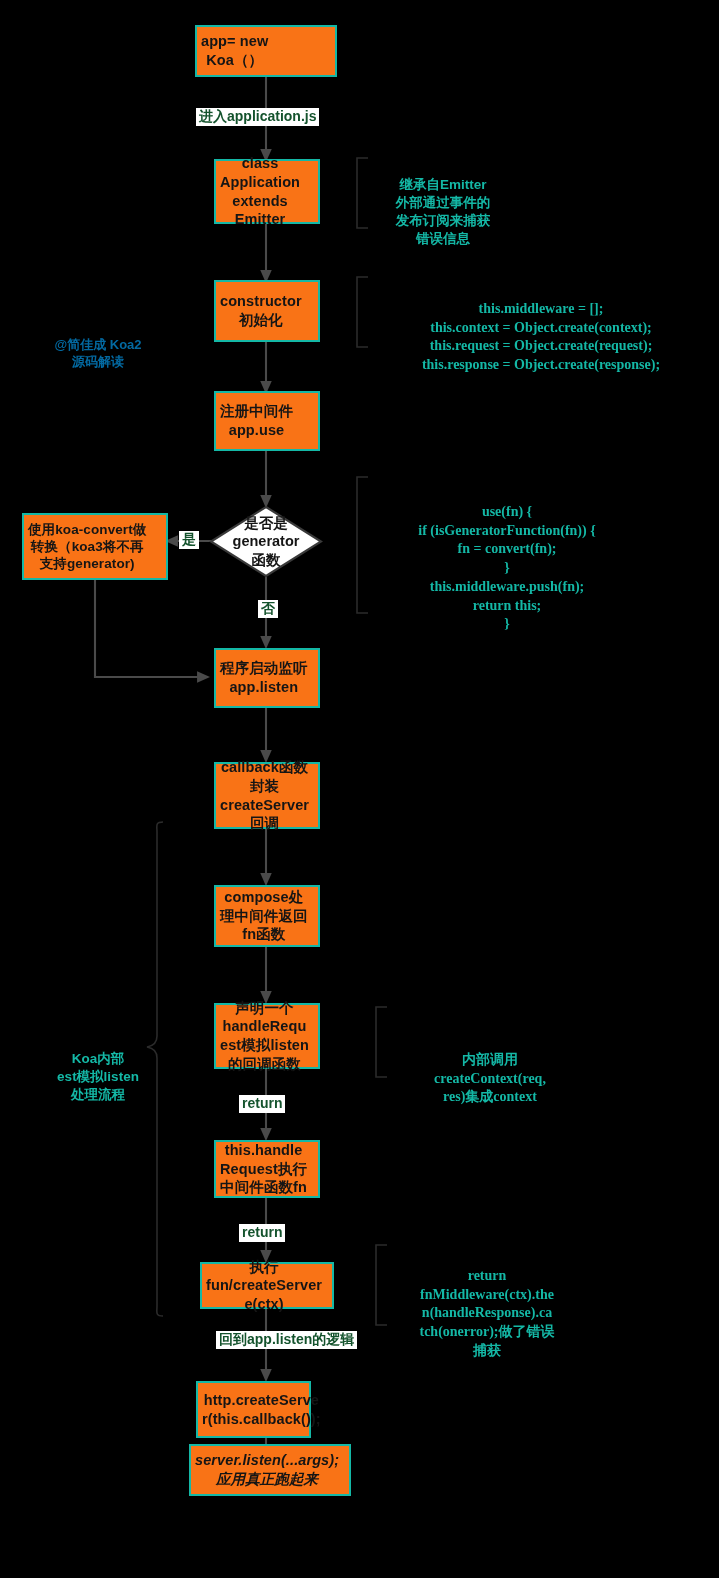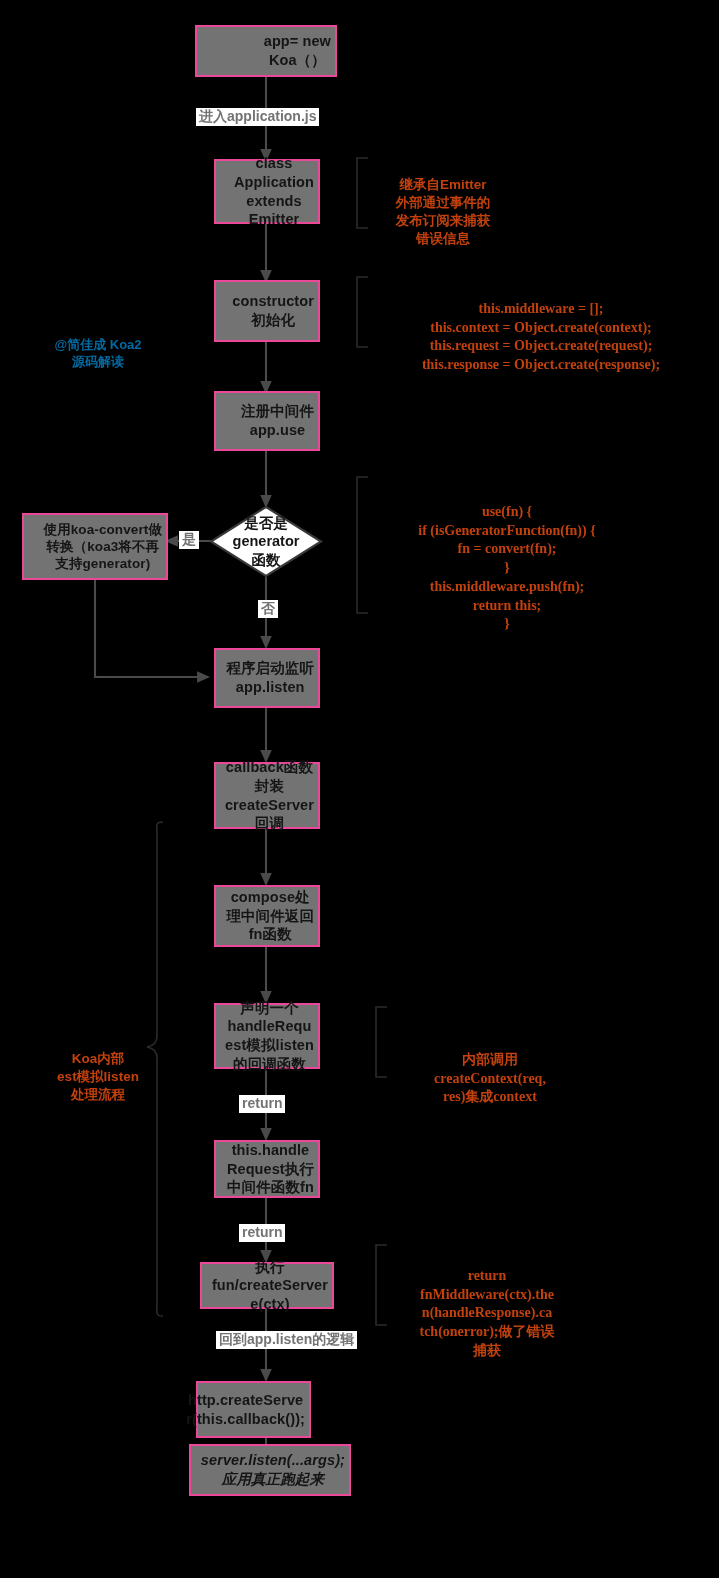--- a/index.html
+++ b/index.html
@@ -14,27 +14,27 @@
     overflow: hidden;
   }
   #canvas {
     position: absolute;
     inset: 0;
     width: 719px; height: 1578px;
   }
   
   .node {
     position: absolute;
-    background: #737373;
-    border: 2px solid #ec4899;
+    background: #f97316;
+    border: 2px solid #14b8a6;
     color: #151515;
     font-weight: bold;
     display: flex;
     align-items: center;
-    justify-content: flex-end;
+    justify-content: flex-start;
     text-align: center;
     line-height: 1.28;
     font-size: 14.5px;
     letter-spacing: 0.1px;
     z-index: 4;
   }
   .node .txt { display: block; padding: 0 4px; white-space: pre-line; }
 
   
   .diamond-wrap {
@@ -53,33 +53,33 @@
     font-weight: bold;
     font-size: 14.5px;
     line-height: 1.28;
     white-space: pre-line;
   }
 
   
   .edge-label {
     position: absolute;
     background: #ffffff;
-    color: #737373;
+    color: #14532d;
     font-weight: bold;
     font-size: 14px;
     padding: 1px 3px 2px 3px;
     line-height: 1.1;
     white-space: nowrap;
     z-index: 6;
   }
 
   
   .note {
     position: absolute;
-    color: #c2410c;
+    color: #14b8a6;
     font-weight: bold;
     font-size: 13.5px;
     line-height: 1.34;
     text-align: center;
     white-space: pre-line;
     z-index: 3;
   }
   .note.mono {
     font-family: "Liberation Serif", serif;
     font-size: 14px;

